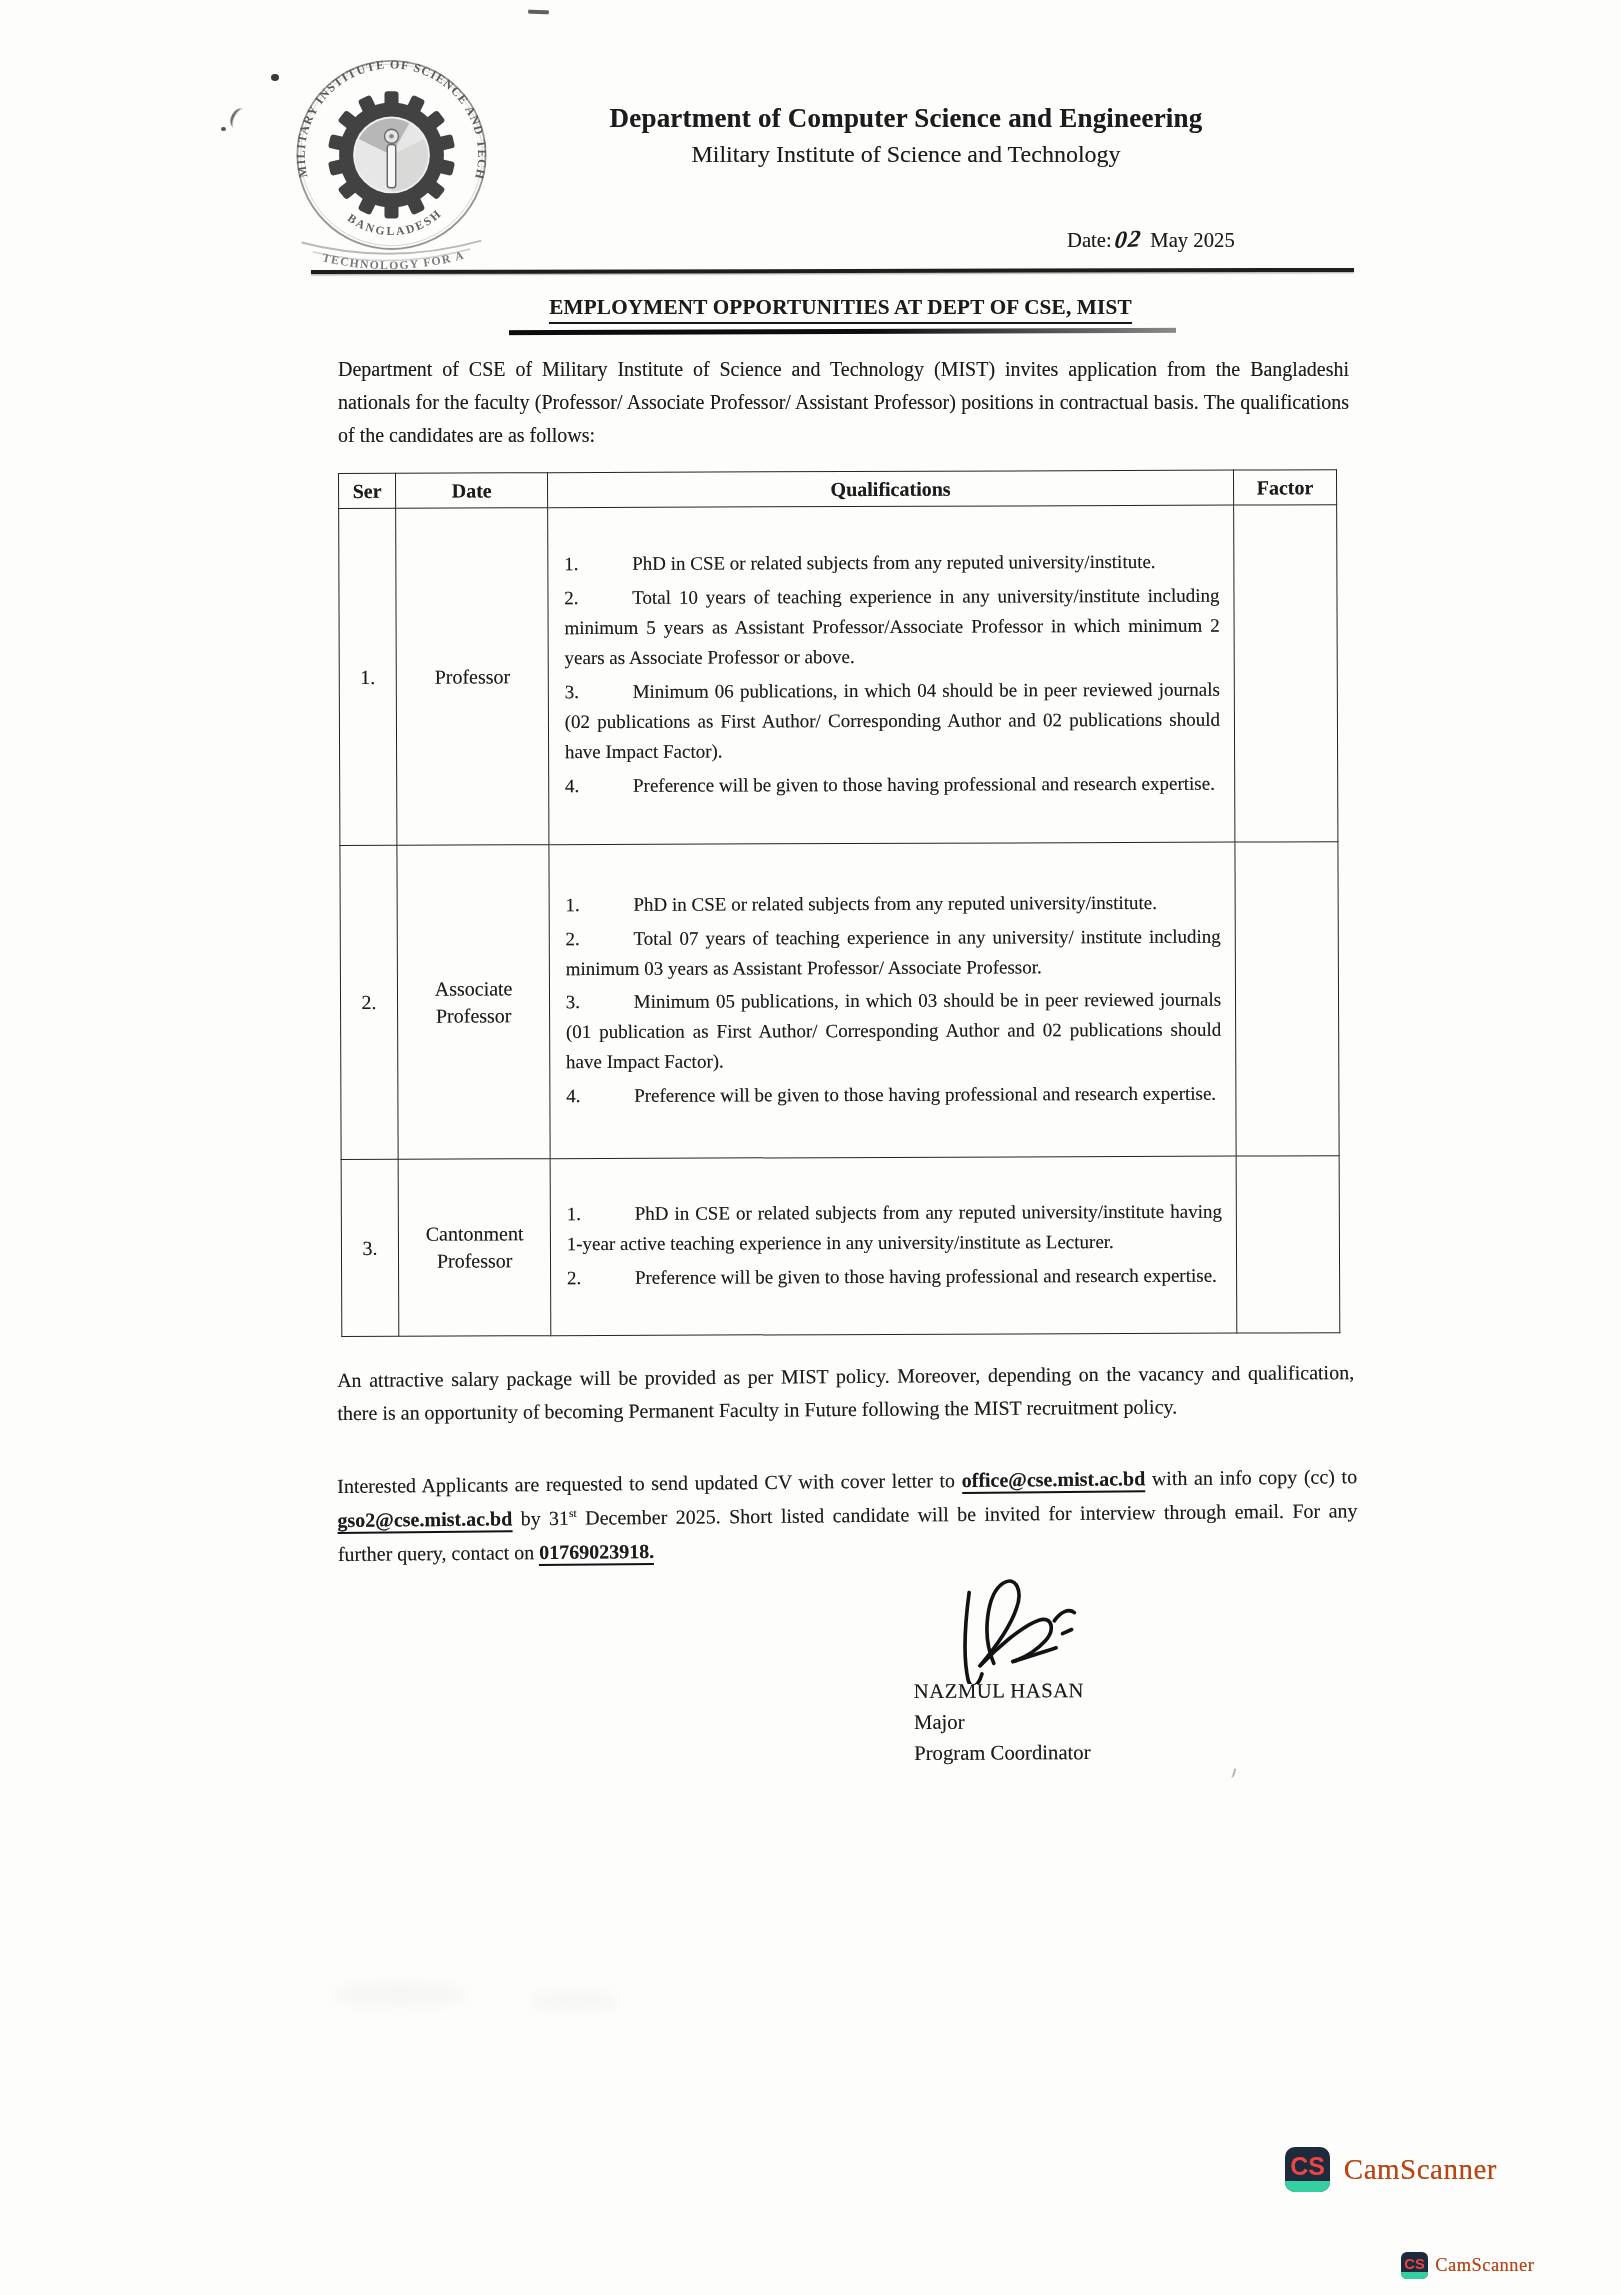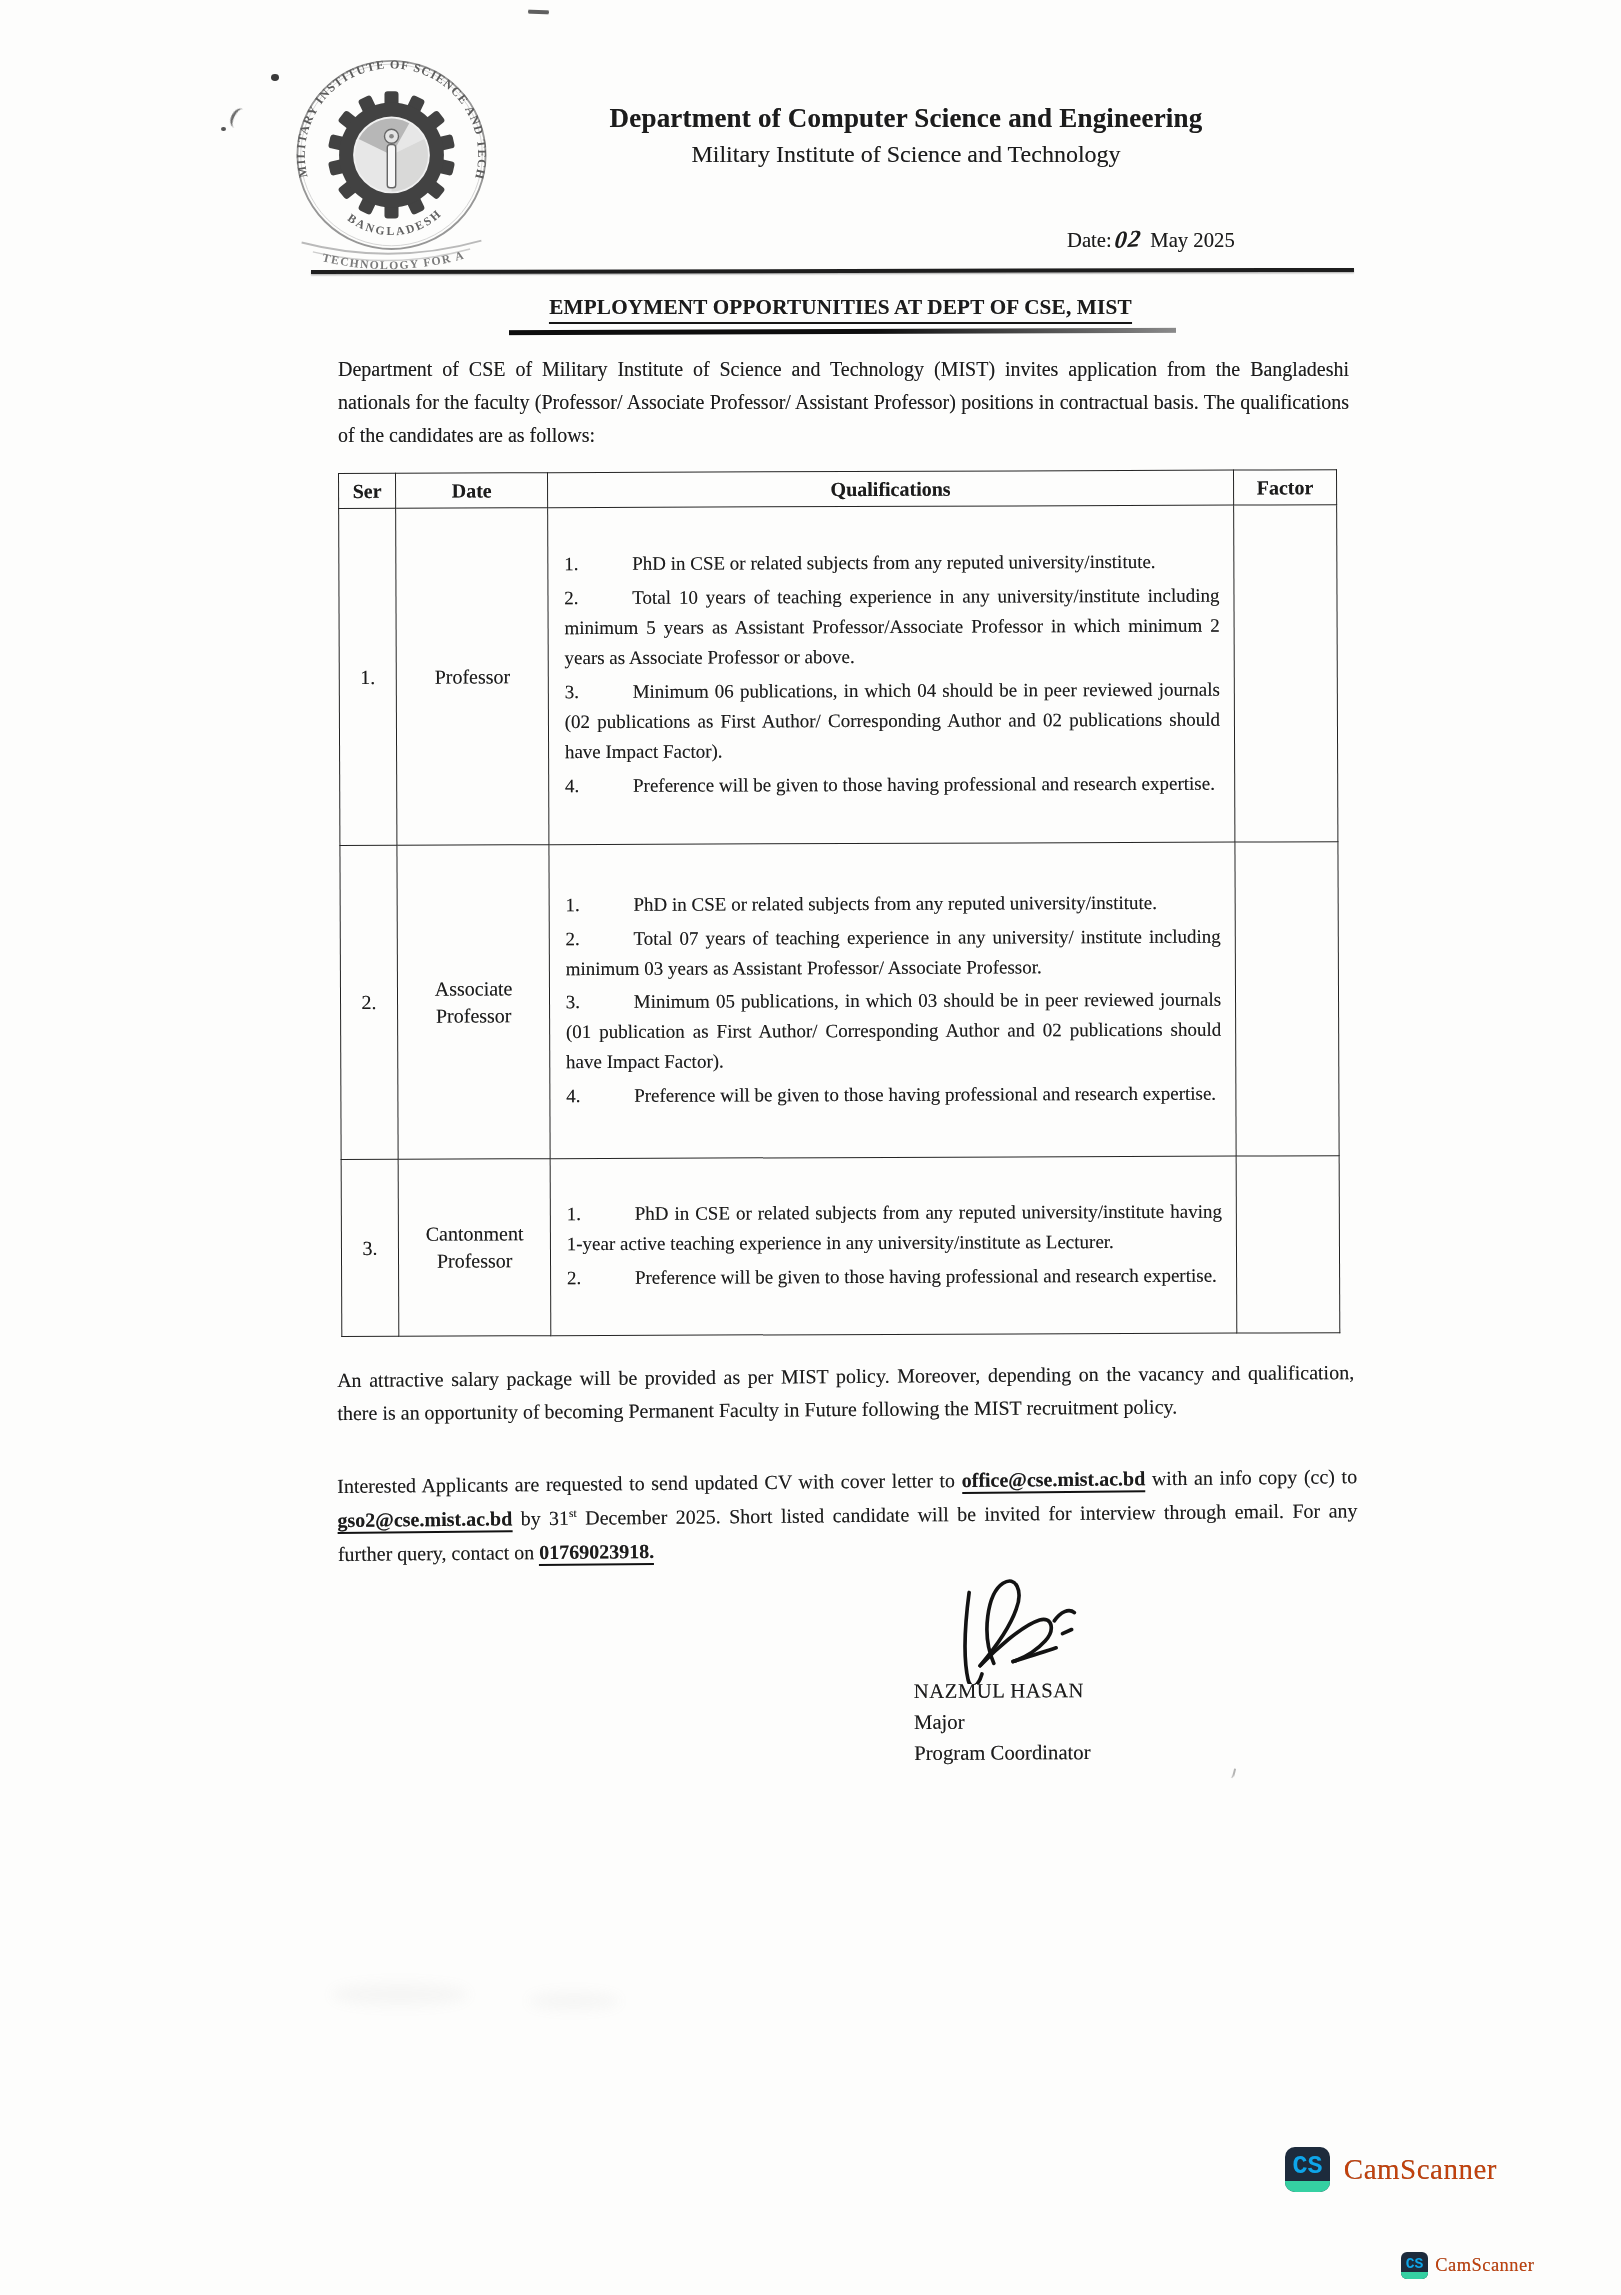--- a/index.html
+++ b/index.html
@@ -65,21 +65,21 @@
   
   .sig-svg{left:925px;top:1565px;width:156px;height:119px;}
   .sig-block{left:914px;top:1675px;width:367px;font-size:20.7px;line-height:1.5;transform:rotate(-.3deg);}
   .sig-name{letter-spacing:0.5px;}
 
   
   .cs-big{left:1285px;top:2147px;display:flex;align-items:center;gap:13.8px;}
   .cs-icon{position:relative;border-radius:22%;overflow:hidden;display:flex;align-items:center;justify-content:center;}
   .cs-icon-big{width:45px;height:45px;}
   .cs-icon-small{width:27px;height:27px;}
-  .cs-initials{color:#0ea5e9;font-weight:bold;font-family:Liberation Mono, monospace;position:relative;top:-2.8px;}
+  .cs-initials{color:#ef4444;font-weight:bold;font-family:Liberation Sans, sans-serif;position:relative;top:-2.8px;}
   .cs-initials-big{font-size:25px;} .cs-initials-small{font-size:14.7px;top:-1.8px;}
   .cs-band{position:absolute;left:0;bottom:0;width:100%;}
   .cs-band-big{height:11.5px;} .cs-band-small{height:6.9px;}
   .cs-word{color:#c2410c;letter-spacing:0.5px;}
   .cs-word-big{font-size:29px;} .cs-word-small{font-size:18.4px;}
   .cs-small{left:1401px;top:2252px;display:flex;align-items:center;gap:7.3px;}
 </style>
 </head>
 <body>
 

